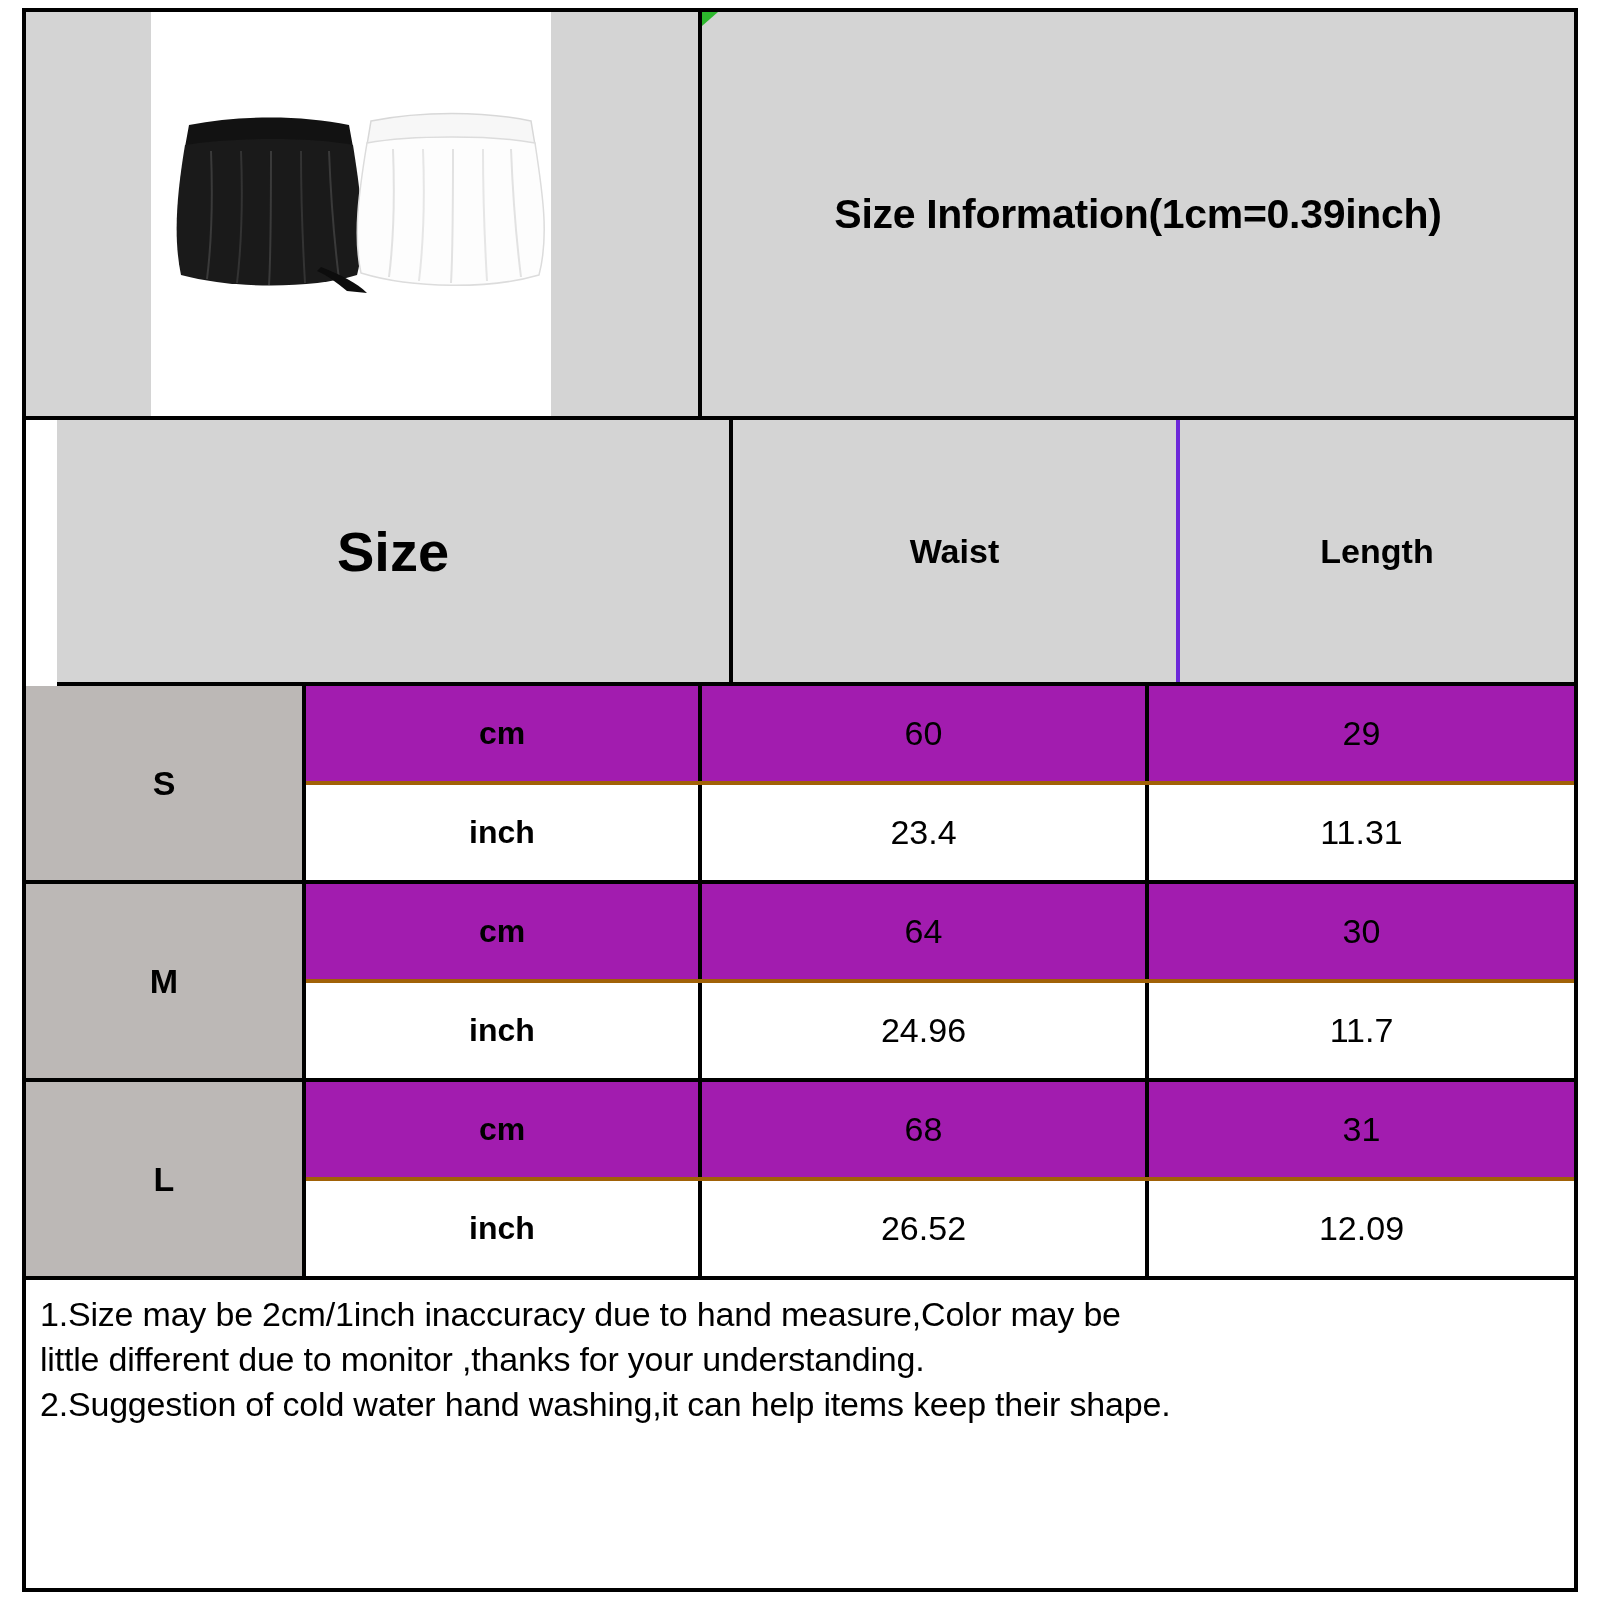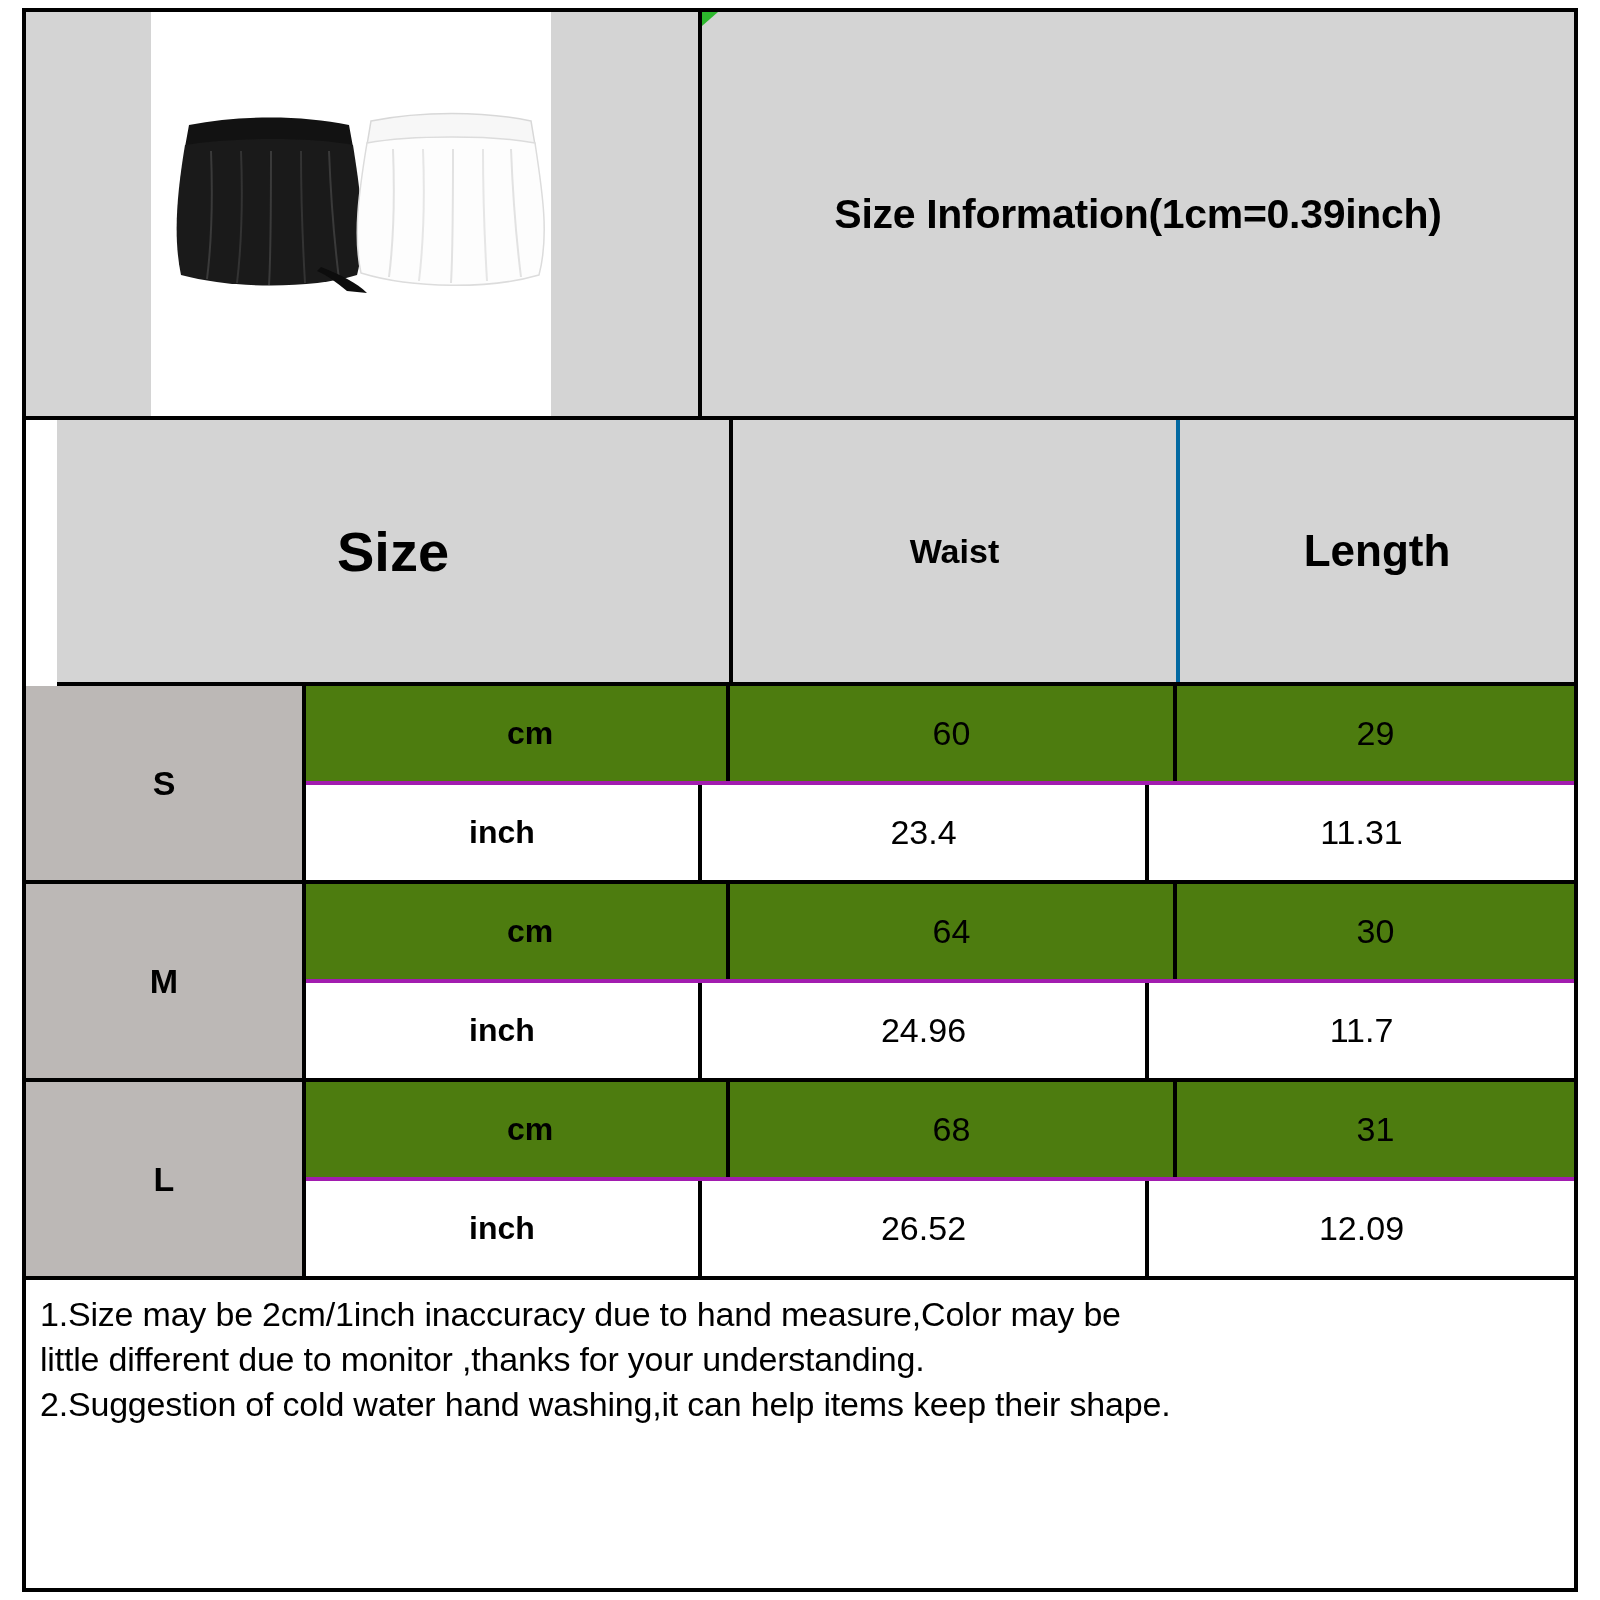--- a/index.html
+++ b/index.html
@@ -95,33 +95,33 @@
     border-right: 4px solid #000000;
     display: flex;
     align-items: center;
     justify-content: center;
     font-size: 56px;
     font-weight: bold;
   }
   .hdr-waist {
     flex: 0 0 443px;
     width: 443px;
-    border-right: 4px solid #0369a1;
+    border-right: 4px solid #6d28d9;
     display: flex;
     align-items: center;
     justify-content: center;
     font-size: 34px;
     font-weight: bold;
   }
   .hdr-length {
     flex: 1 1 auto;
     display: flex;
     align-items: center;
     justify-content: center;
-    font-size: 44px;
+    font-size: 34px;
     font-weight: bold;
   }
 
   
   .size-group {
     display: flex;
     height: 194px;
     border-bottom: 4px solid #000000;
   }
   .size-label {
@@ -139,23 +139,22 @@
     flex: 1 1 auto;
     display: flex;
     flex-direction: column;
   }
   .unit-row {
     flex: 1 1 50%;
     display: flex;
     align-items: stretch;
   }
   .unit-row.first {
-    border-bottom: 4px solid #a21caf;
-    background: #4d7c0f;
-    padding-left: 28px;
+    border-bottom: 4px solid #a16207;
+    background: #a21caf;
   }
   .unit-row.second {
     background: #ffffff;
   }
   .cell-unit {
     flex: 0 0 392px;
     width: 392px;
     border-right: 4px solid #000000;
     display: flex;
     align-items: center;

